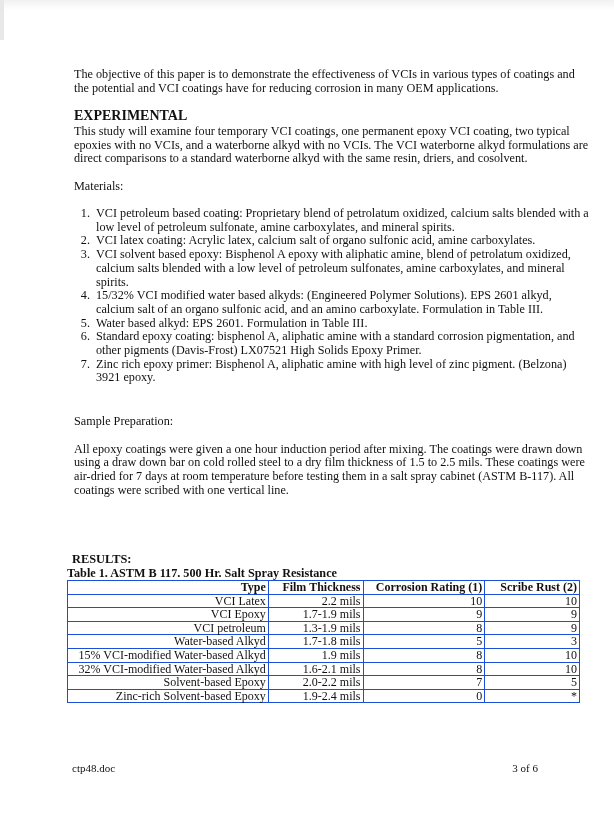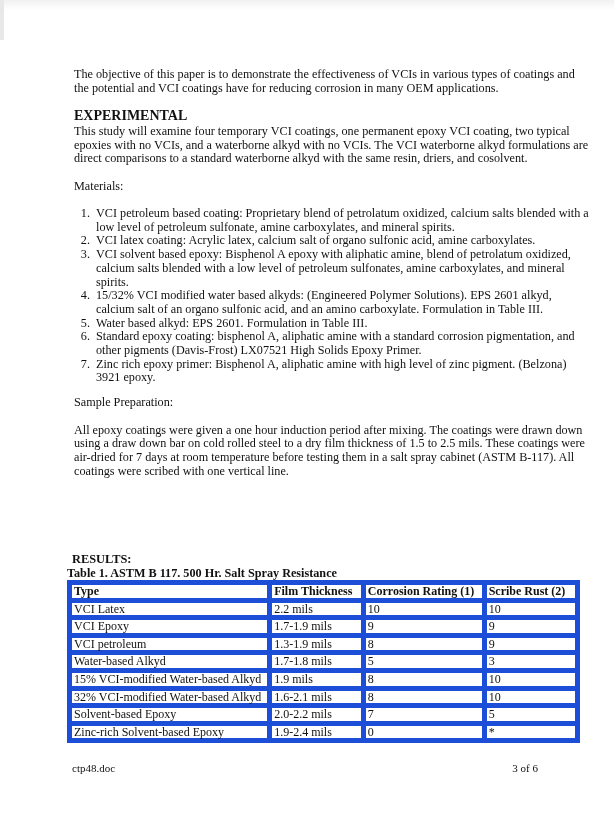--- a/index.html
+++ b/index.html
@@ -5,28 +5,28 @@
   html, body { margin: 0; padding: 0; background: #ffffff; }
   body { width: 614px; height: 828px; position: relative; overflow: hidden;
          font-family: "Liberation Serif", "DejaVu Serif", serif; color: #111; }
   .scan-top { position: absolute; left: 0; top: 0; width: 614px; height: 10px;
               background: linear-gradient(#f1f1f1, #ffffff); }
   .scan-left { position: absolute; left: 0; top: 0; width: 4px; height: 40px; background: #e8e8e8; }
   .page { position: absolute; left: 72px; top: 66px; width: 520px; font-size: 12.2px; line-height: 13.7px; }
   p { margin: 2px; }
   .para { margin-bottom: 13.7px; }
   .heading { font-weight: bold; font-size: 14px; }
-  ol { margin: 0 0 11px 0; padding-left: 21px; }
+  ol { margin: 0 0 30px 0; padding-left: 21px; }
   ol li { padding-left: 3px; }
   .results { position: absolute; left: 72px; top: 552px; font-weight: bold; font-size: 12.4px; }
   .table-title { position: absolute; left: 67px; width: 513px; top: 566px; text-align: left;
                  font-weight: bold; font-size: 12.2px; line-height: 14px; }
   table { position: absolute; left: 67px; top: 580px; width: 513px; border-collapse: collapse;
           font-size: 12px; line-height: 12.6px; }
-  th, td { border: 5px solid #1d4ed8; text-align: left; padding: 0 2px; height: 12.6px; white-space: nowrap; margin-top: 16px; }
+  th, td { border: 1px solid #1d4ed8; text-align: right; padding: 0 2px; height: 12.6px; white-space: nowrap; margin-top: 16px; }
   th { font-weight: bold; }
   col.c1 { width: 201px; } col.c2 { width: 95px; } col.c3 { width: 122px; } col.c4 { width: 95px; }
   .footer-left { position: absolute; left: 72px; top: 762px; font-size: 11px; text-align: right; }
   .footer-right { position: absolute; right: 76px; top: 762px; font-size: 11px; }
 </style>
 </head>
 <body>
 
 <div class="scan-top"></div>
 <div class="scan-left"></div>

